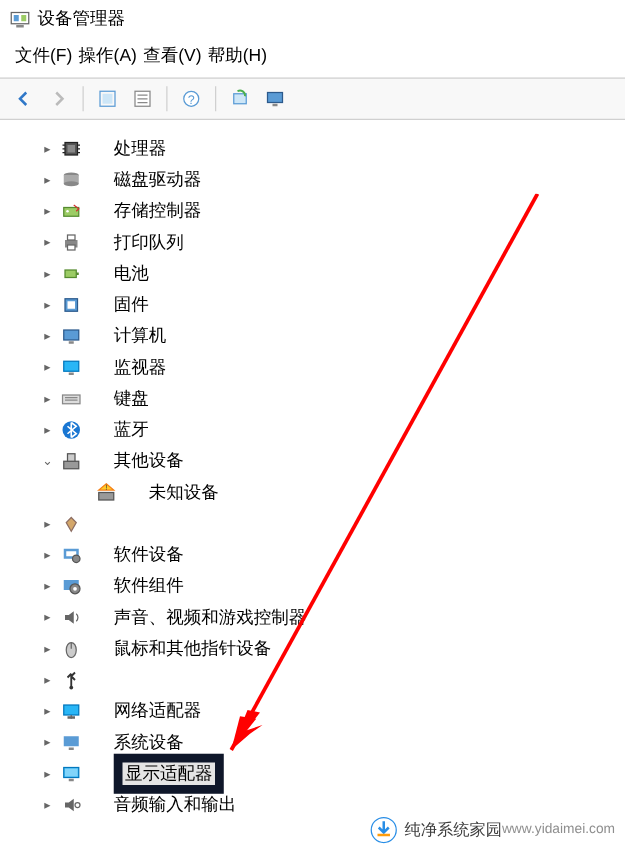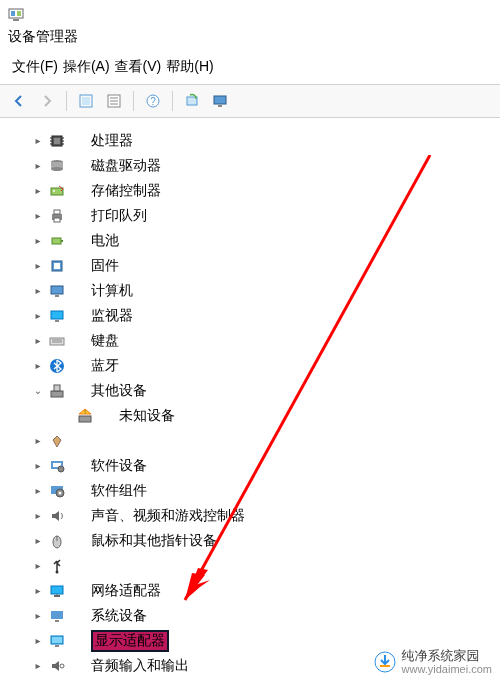--- a/index.html
+++ b/index.html
@@ -7,24 +7,23 @@
       font-family: "Microsoft YaHei", "SimSun", sans-serif;
       font-size: 13px;
       background: #fff;
       width: 500px;
       height: 685px;
       position: relative;
       overflow: hidden;
     }
     .titlebar {
       display: flex;
-      align-items: flex-start;
+      align-items: center;
       padding: 6px 8px;
       gap: 6px;
-      flex-direction: column;
     }
     .titlebar-icon {
       width: 16px; height: 16px;
       display: inline-flex; align-items: center; justify-content: center;
     }
     .titlebar-text { font-size: 14px; }
     .menubar {
       display: flex;
       gap: 5px;
       padding: 6px 12px 8px 12px;
@@ -65,22 +64,22 @@
       color: #666;
       font-size: 10px;
     }
     .dev-icon {
       width: 18px; height: 18px;
       display: inline-flex; align-items: center; justify-content: center;
       flex-shrink: 0;
     }
     .dev-label { font-size: 14px; margin-left: 21px; }
     .selected {
-      background: #be185d;
-      border: 2px solid #0f172a;
+      background: #e5e5e5;
+      border: 7px solid #0f172a;
       padding: 0 2px;
     }
     .arrow-annot {
       position: absolute;
       top: 155px;
       left: 170px;
       width: 300px;
       height: 470px;
       pointer-events: none;
       z-index: 5;
@@ -94,21 +93,21 @@
       gap: 6px;
       opacity: 0.95;
       z-index: 6;
     }
     .wm-icon {
       width: 22px; height: 22px;
       display:inline-flex;align-items:center;justify-content:center;
     }
     .wm-text { font-size: 13px; color: #333; }
     .wm-url { font-size: 11px; color: #888; }
-    .wm-stack { display:flex; flex-direction:column; line-height:1.1;}
+    .wm-stack { display:flex; flex-direction:row; line-height:1.1;}
   </style>
 </head>
 <body>
 
 <div class="titlebar">
   <span class="titlebar-icon">
     <svg width="16" height="16" viewBox="0 0 16 16">
         <rect x="1" y="3" width="14" height="9" fill="#fff" stroke="#666"></rect>
         <rect x="3" y="5" width="4" height="5" fill="#5a9bd5"></rect>
         <rect x="9" y="5" width="4" height="5" fill="#9ccc65"></rect>

